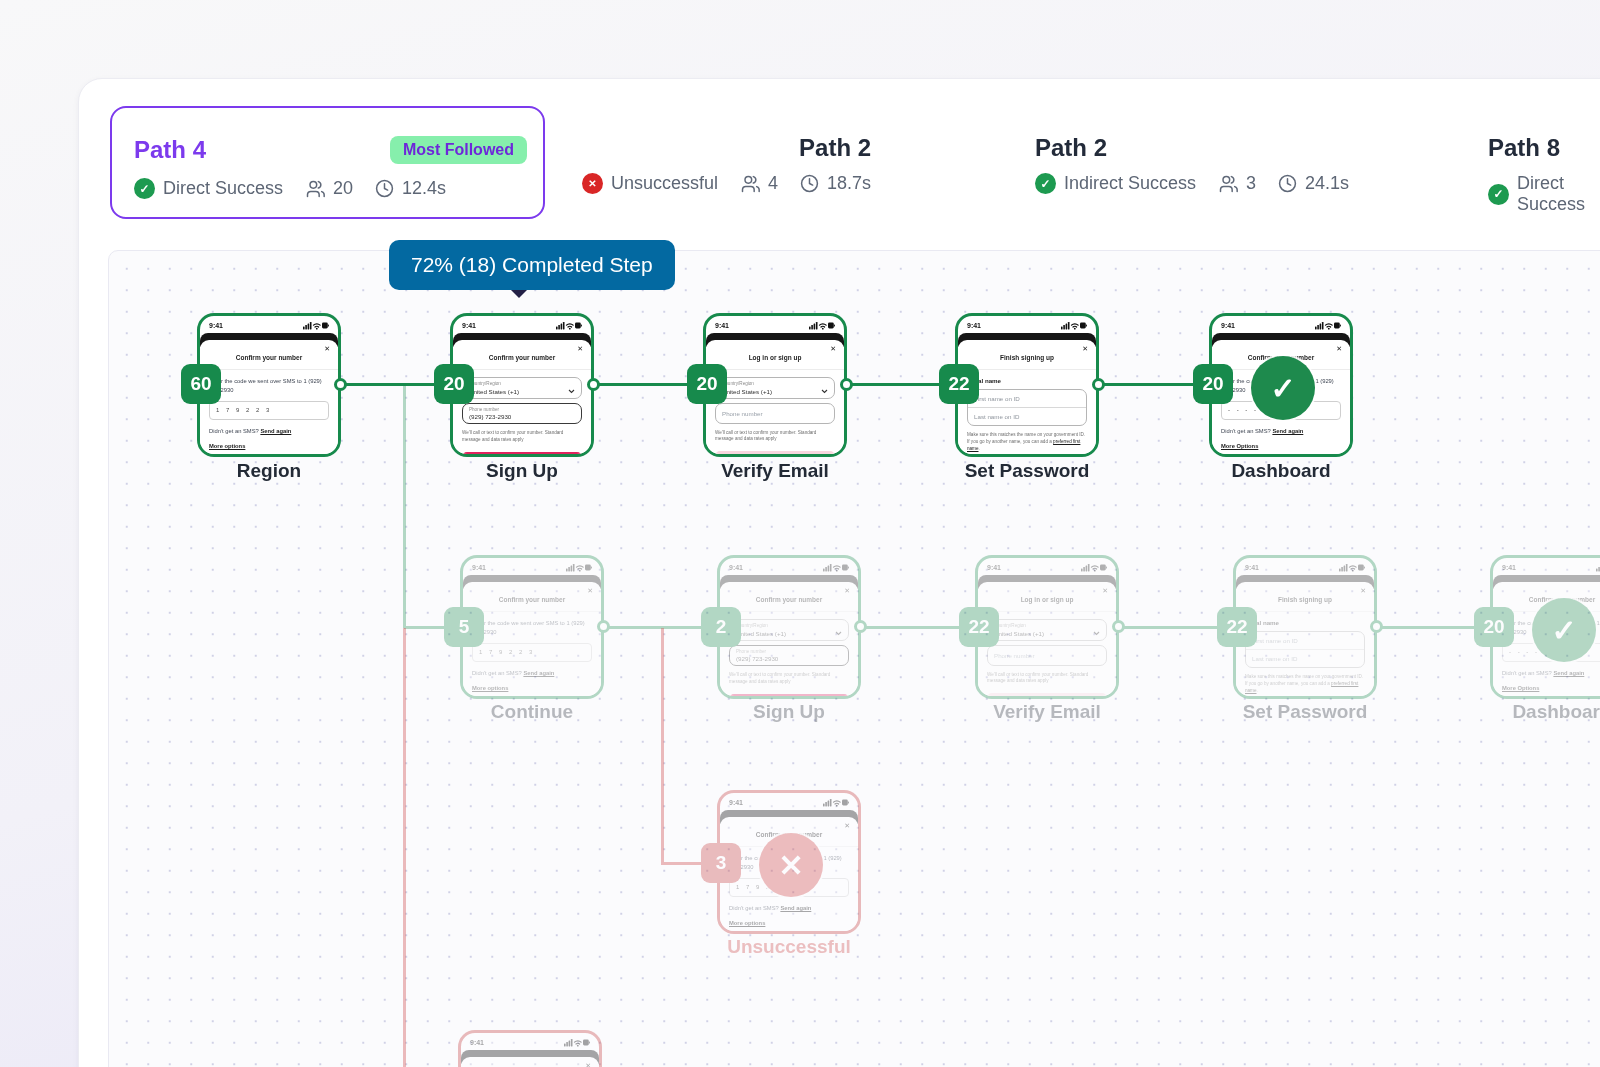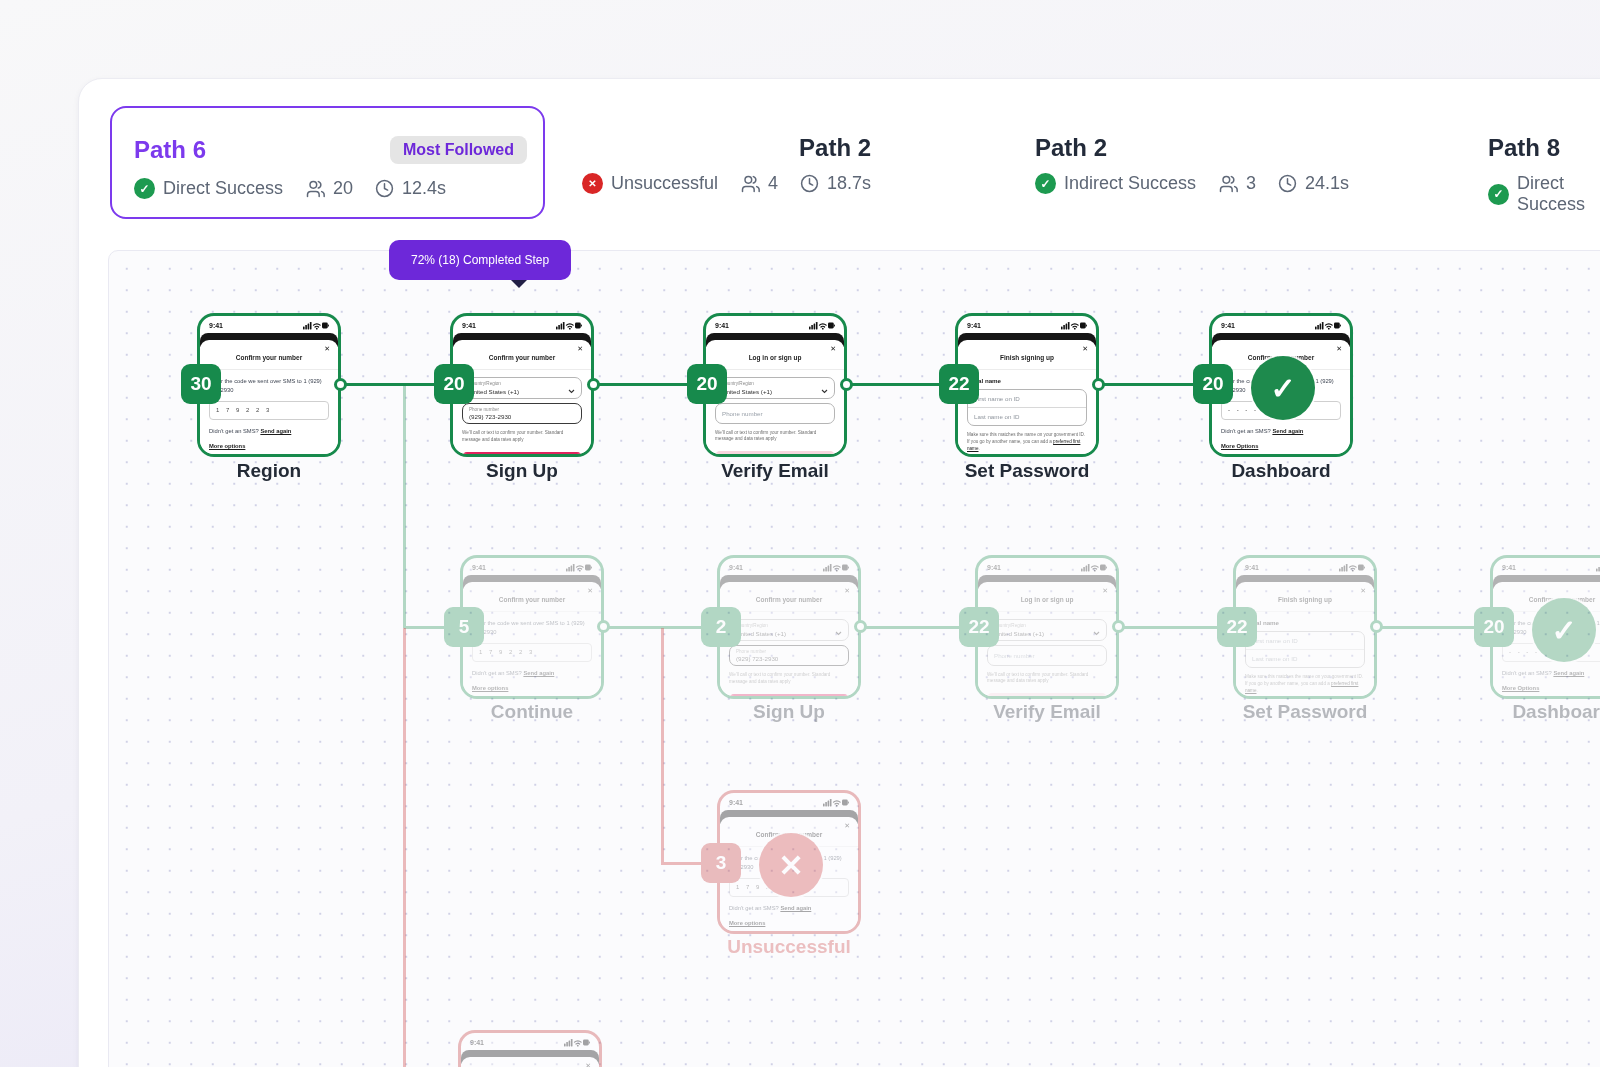--- a/index.html
+++ b/index.html
@@ -25,36 +25,36 @@
           background-size:21.5px 21.5px;background-position:7px 7px;}
   .stage{position:absolute;inset:0;}
 
   
   .pcard{position:absolute;left:110px;top:106px;width:435px;height:113px;background:#fff;
          border:2px solid var(--purple);border-radius:16px;box-sizing:border-box;
          padding:28px 16px 0 22px;}
   .prow1{display:flex;align-items:center;justify-content:space-between;}
   .ptitle{font-size:24px;font-weight:800;color:var(--ink);line-height:1;}
   .pcard .ptitle{color:var(--purple);}
-  .ptag{background:#e5e5e5;color:#6d28d9;font-size:16px;font-weight:700;
+  .ptag{background:#86efac;color:#6d28d9;font-size:16px;font-weight:700;
         padding:6px 13px;border-radius:8px;line-height:1;}
   .pstats{display:flex;align-items:center;margin-top:14px;color:var(--gray);font-size:18px;}
   .pstats .st{display:flex;align-items:center;gap:8px;}
   .gap1{margin-left:22px;}
   .cir{width:21px;height:21px;border-radius:50%;display:flex;align-items:center;justify-content:center;
        color:#fff;font-size:12px;font-weight:800;flex:0 0 auto;}
   .cir.ok{background:#1d9a50;}
   .cir.bad{background:#d92626;font-size:10px;}
   .pblock{position:absolute;top:136px;}
   .pblock .pstats{margin-top:13px;}
   .sicon{color:#5f6878;display:flex;}
 
   
-  .tooltip{position:absolute;left:389px;top:240px;background:#6d28d9;color:#fff;border-radius:10px;
-           padding:13px 22px;font-size:12px;font-weight:500;white-space:nowrap;z-index:50;}
+  .tooltip{position:absolute;left:389px;top:240px;background:#0369a1;color:#fff;border-radius:10px;
+           padding:13px 22px;font-size:21px;font-weight:500;white-space:nowrap;z-index:50;}
   .tooltip:after{content:"";position:absolute;left:122px;bottom:-8px;border:8px solid transparent;
                  border-top-color:#232046;border-bottom:0;}
 
   
   .hl,.vl{position:absolute;background:var(--green);}
   .hl{height:3px;}
   .vl{width:3px;}
   .hl.red,.vl.red{background:var(--redline);}
   .badge{position:absolute;width:40px;height:40px;border-radius:9px;background:var(--green);
          color:#fff;font-size:19px;font-weight:700;display:flex;align-items:center;justify-content:center;
@@ -109,21 +109,21 @@
 </head>
 <body>
 
 <div class="panel"></div>
 <div class="canvas"></div>
 
 <div class="stage">
 
   <div class="pcard">
     <div class="prow1">
-      <span class="ptitle">Path 6</span>
+      <span class="ptitle">Path 4</span>
       <span class="ptag">Most Followed</span>
     </div>
     <div class="pstats">
       <span class="st">
           <span class="cir ok">✓</span>
         <span>Direct Success</span>
         </span>
       <span class="st gap1">
           <span class="sicon">
         <svg width="20" height="20" viewBox="0 0 24 24" fill="none" stroke="currentColor" stroke-width="1.8" stroke-linecap="round" stroke-linejoin="round">
@@ -441,21 +441,21 @@
           </div>
     </div>
     <div class="ov ok">✓</div>
     </div>
 
     <div class="dot" style="left:334px;top:378px;"></div>
     <div class="dot" style="left:587px;top:378px;"></div>
     <div class="dot" style="left:840px;top:378px;"></div>
     <div class="dot" style="left:1092px;top:378px;"></div>
 
-    <div class="badge" style="left:181px;top:364px;">30</div>
+    <div class="badge" style="left:181px;top:364px;">60</div>
     <div class="badge" style="left:434px;top:364px;">20</div>
     <div class="badge" style="left:687px;top:364px;">20</div>
     <div class="badge" style="left:939px;top:364px;">22</div>
     <div class="badge" style="left:1193px;top:364px;">20</div>
 
     <div class="nlabel" style="left:169px;top:460px;">Region</div>
     <div class="nlabel" style="left:422px;top:460px;">Sign Up</div>
     <div class="nlabel" style="left:675px;top:460px;">Verify Email</div>
     <div class="nlabel" style="left:927px;top:460px;">Set Password</div>
     <div class="nlabel" style="left:1181px;top:460px;">Dashboard</div>

